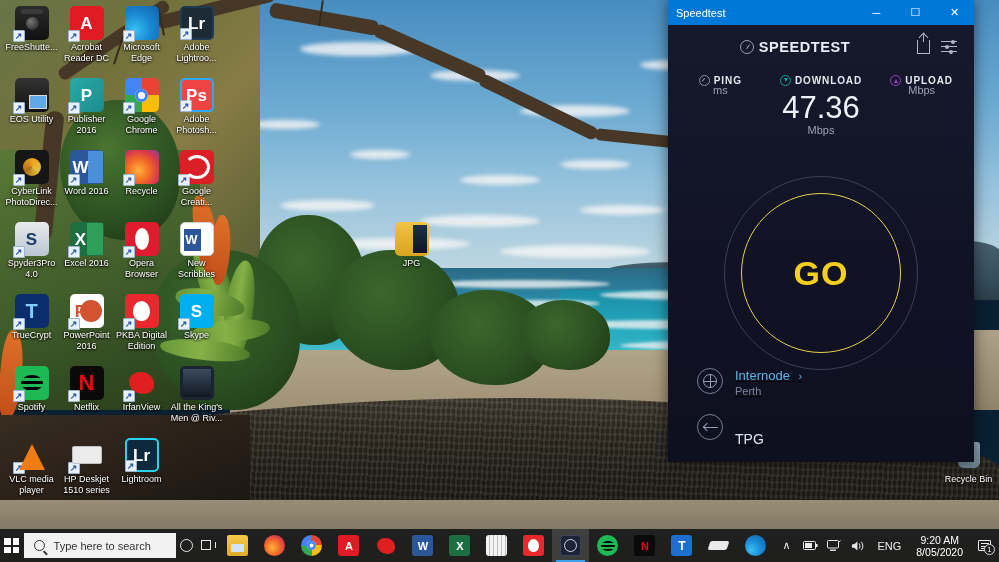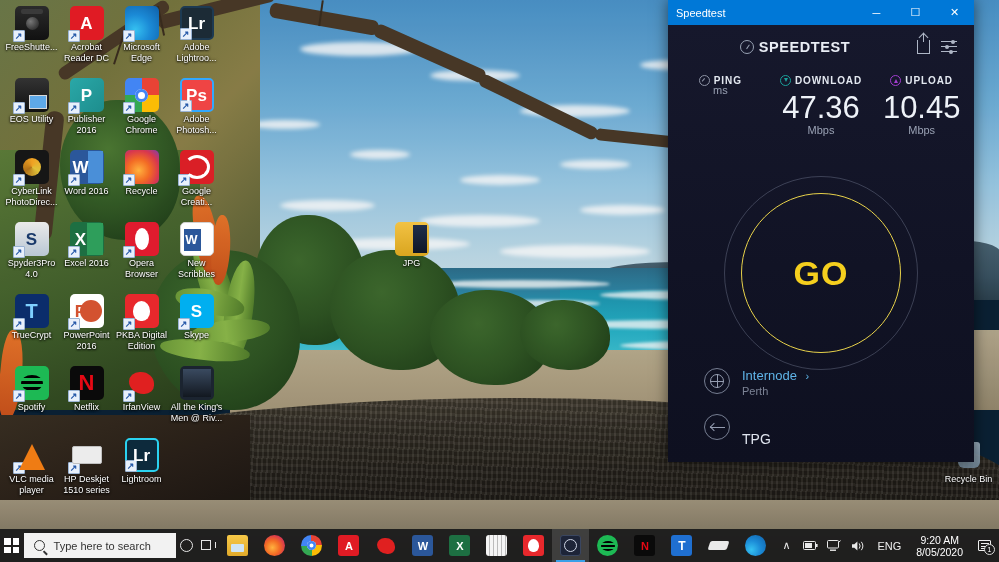--- a/index.html
+++ b/index.html
@@ -231,21 +231,21 @@
   .st-unit { font-size:11px; color:#9aa2b4; margin-top:-2px; }
 
   .st-go-wrap { position:absolute; left:0; right:0; top:148px; height:200px;
       display:flex; align-items:center; justify-content:center; }
   .st-ring-outer { position:absolute; width:194px; height:194px; border-radius:50%;
       border:1px solid rgba(150,160,185,0.32); }
   .st-ring-inner { position:absolute; width:160px; height:160px; border-radius:50%;
       border:1.5px solid #e7d14a; }
   .st-go { position:relative; color:#f5cf1e; font-size:34px; font-weight:bold; letter-spacing:1px; }
 
-  .st-servers { position:absolute; left:16px; right:0; bottom:12px; padding: 0 20px; }
+  .st-servers { position:absolute; left:9px; right:0; bottom:12px; padding: 0 20px; text-decoration: underline; }
   .st-srow { display:flex; align-items:center; gap:12px; height:46px; }
   .st-cic { width:26px; height:26px; border-radius:50%; border:1.3px solid #767e92;
       display:flex; align-items:center; justify-content:center; color:#949cb0; flex:none; }
   .globe-ic { width:14px;height:14px;border-radius:50%;border:1.2px solid #949cb0;position:relative;}
   .globe-ic::before{content:"";position:absolute;left:5.6px;top:-1.2px;width:1.1px;height:14px;background:#949cb0;}
   .globe-ic::after{content:"";position:absolute;left:-1.2px;top:5.6px;width:14px;height:1.1px;background:#949cb0;}
   .arrows-ic { width:15px;height:7px;position:relative;}
   .arrows-ic::before{content:"";position:absolute;left:0;top:3px;width:15px;height:1.2px;background:#949cb0;}
   .arrows-ic::after{content:"";position:absolute;left:1px;top:0.6px;width:5px;height:5px;
       border-left:1.2px solid #949cb0;border-bottom:1.2px solid #949cb0;transform:rotate(45deg);}
@@ -608,21 +608,20 @@
             <span>DOWNLOAD</span>
           </div>
           <div class="st-value">47.36</div>
           <div class="st-unit">Mbps</div>
         </div>
         <div class="st-metric">
           <div class="st-mhead">
             <span class="m-ic up"></span>
             <span>UPLOAD</span>
           </div>
-          <div class="st-value">10.45</div>
           <div class="st-unit">Mbps</div>
         </div>
       </div>
 
       <div class="st-go-wrap">
         <div class="st-ring-outer"></div>
         <div class="st-ring-inner"></div>
         <div class="st-go">GO</div>
       </div>
 

